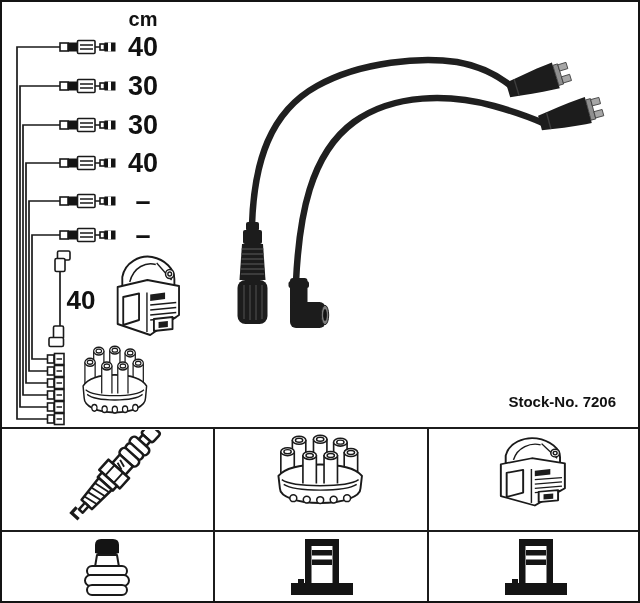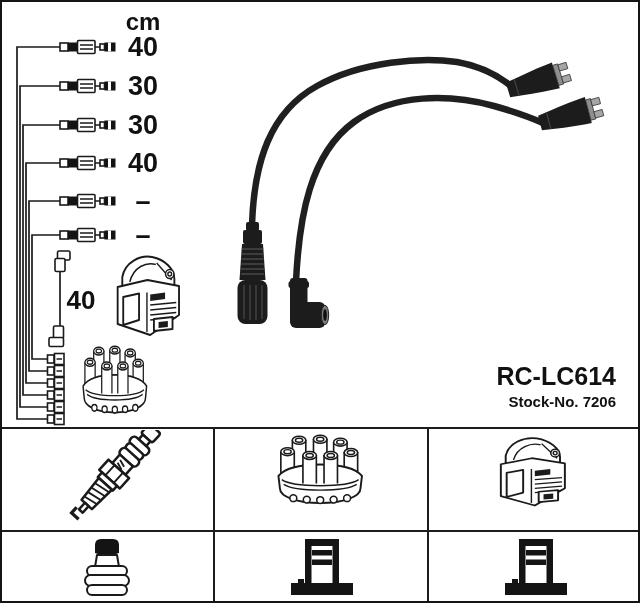--- a/index.html
+++ b/index.html
@@ -13,21 +13,21 @@
   .s15{stroke:#1a1a1a;stroke-width:1.5;fill:none;}
   .s17{stroke:#1a1a1a;stroke-width:1.7;fill:none;}
   .wf{fill:#fff;stroke:#1a1a1a;stroke-width:1.6;}
   .wf2{fill:#fff;stroke:#1a1a1a;stroke-width:2;stroke-linejoin:round;}
   .bk{fill:#141414;}
   .drk{fill:#1c1c1c;}
   .cab{stroke:#1f1f1f;stroke-width:6.5;fill:none;stroke-linecap:round;}
   .rib{stroke:#474747;stroke-width:1.3;fill:none;}
   
   .lbl{position:absolute;font-weight:bold;}
-  .cm-label{left:112px;top:6px;width:58px;text-align:center;font-size:24px;}
+  .cm-label{left:112px;top:6px;width:58px;text-align:center;font-size:20px;}
   .len-label{left:112px;width:58px;text-align:center;font-size:27px;height:30px;line-height:30px;}
   .len-0{top:30px}.len-1{top:69px}.len-2{top:108px}.len-3{top:146px}.len-4{top:184px}.len-5{top:218px}
   .coil-len{left:58px;top:283px;width:42px;text-align:center;font-size:26px;}
   .pn{right:22px;top:360px;font-size:25px;letter-spacing:0;}
   .stock{right:22px;top:391px;font-size:15px;}
   
   .parts-table{
     position:absolute;left:0;top:425px;bottom:0;width:100%;
     border-top:2px solid #1c1c1c;display:grid;
     grid-template-columns:213px 214px 213px;grid-template-rows:101px 1fr;
@@ -274,21 +274,20 @@
   </svg>
 
   <div class="lbl cm-label">cm</div>
   <div class="lbl len-label len-0">40</div>
   <div class="lbl len-label len-1">30</div>
   <div class="lbl len-label len-2">30</div>
   <div class="lbl len-label len-3">40</div>
   <div class="lbl len-label len-4">–</div>
   <div class="lbl len-label len-5">–</div>
   <div class="lbl coil-len">40</div>
-  <div class="lbl pn" style="position:absolute;">RC-LC614</div>
   <div class="lbl stock" style="position:absolute;">Stock-No. 7206</div>
 
   <div class="parts-table">
 
     <div class="cell br">
       <svg width="211" height="99" viewBox="0 0 211 99">
         <g transform="translate(105,52) rotate(42) scale(1.26)">
           <rect class="wf2" x="-6" y="-57" width="12" height="10" rx="2"></rect>
           <rect class="wf2" x="-4" y="-47" width="8" height="5"></rect>
           <rect class="wf2" x="-9" y="-42" width="18" height="7" rx="3"></rect>

